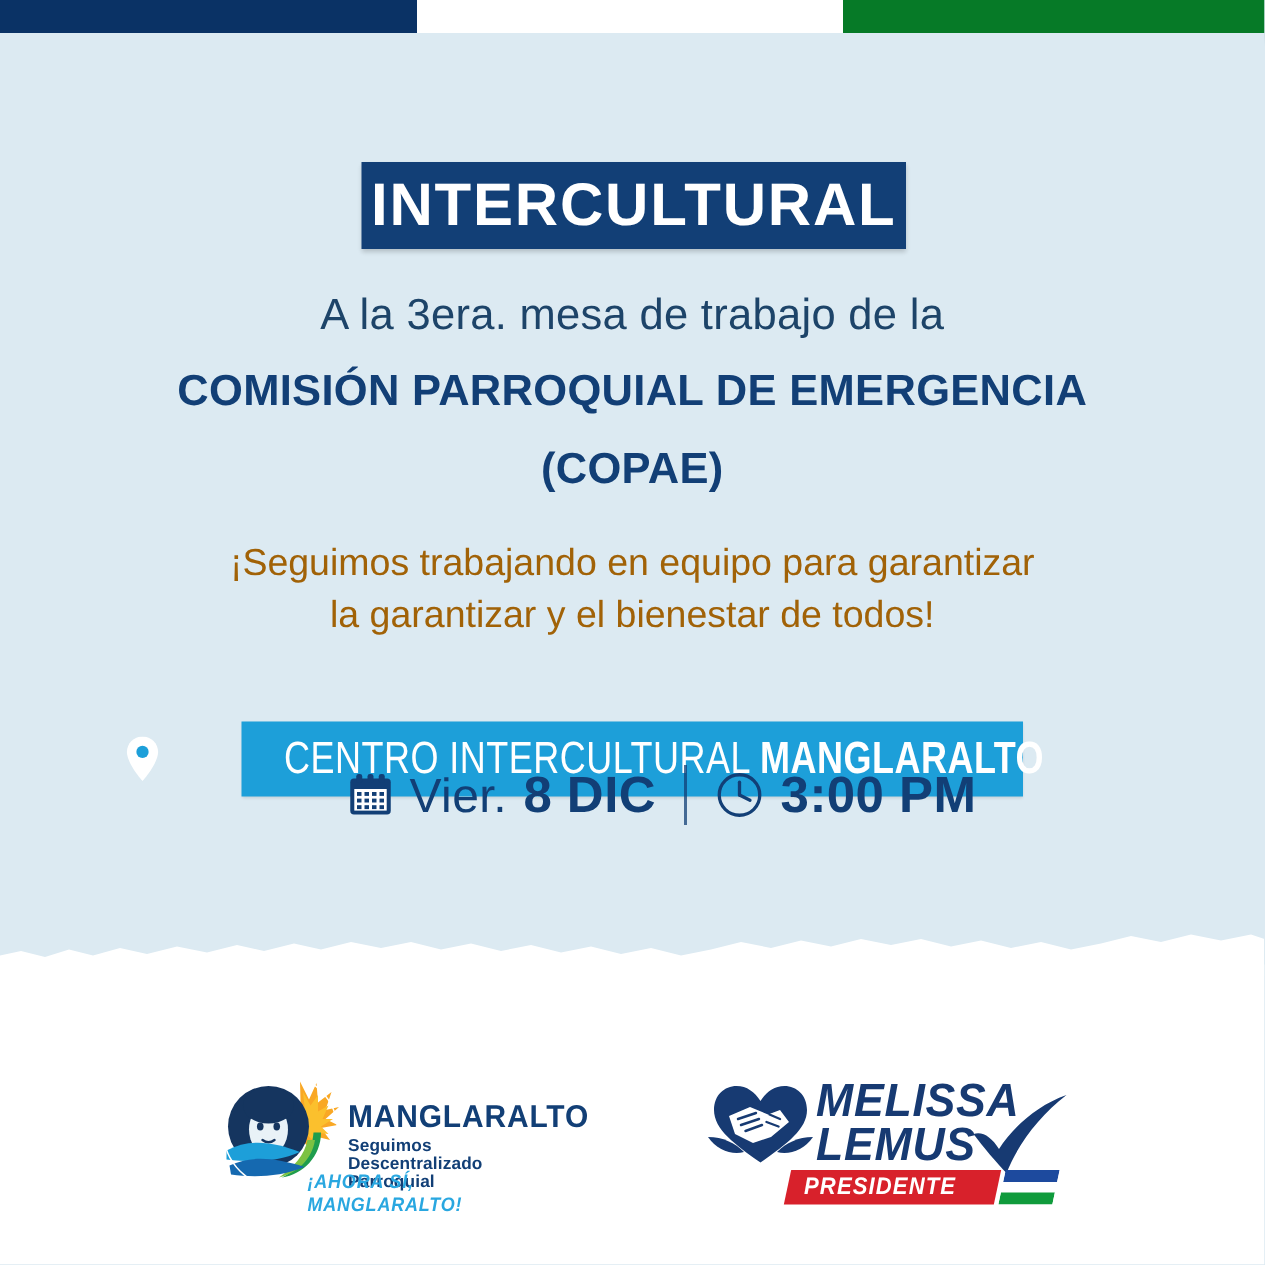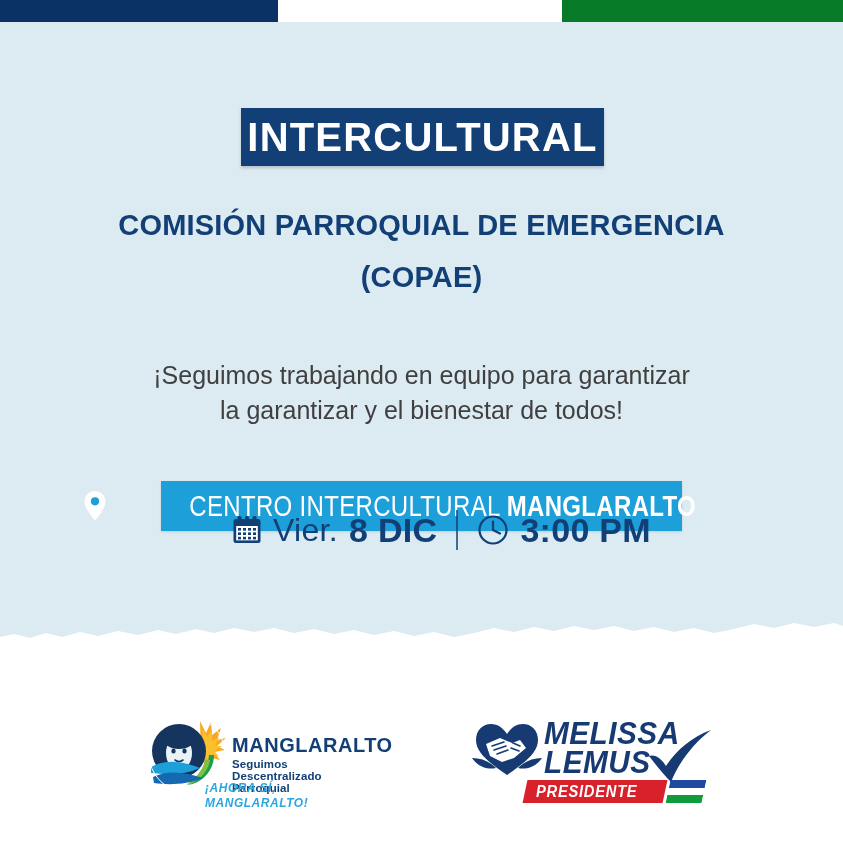--- a/index.html
+++ b/index.html
@@ -54,21 +54,21 @@
     line-height:1.3;margin-top:15px;
   }
   .headline .line3{
     font-size:29px;font-weight:bold;color:#123f76;letter-spacing:0.2px;
     line-height:1.3;margin-top:14px;
   }
 
   
   .slogan{
     position:absolute;left:0;top:336px;width:843px;text-align:center;
-    color:#404040;font-size:25px;line-height:1.40;
+    color:#a16207;font-size:25px;line-height:1.40;
   }
 
   
   .place-bar{
     position:absolute;left:161px;top:459px;width:521px;height:50px;
     background:#1d9fd9;
     display:flex;align-items:center;justify-content:center;gap:20px;
     box-shadow:0 1px 2px rgba(0,0,0,0.12);
   }
   .place-bar .pin{display:flex;align-items:center;}
@@ -168,20 +168,21 @@
 </div>
 <div class="topbar-shadow"></div>
 
 <div class="poster">
 
   <div class="title-banner">
     <span>INTERCULTURAL</span>
   </div>
 
   <div class="headline">
+    <div class="line1">A la 3era. mesa de trabajo de la</div>
     <div class="line2">COMISIÓN PARROQUIAL DE EMERGENCIA</div>
     <div class="line3">(COPAE)</div>
   </div>
 
   <div class="slogan">
     <div>¡Seguimos trabajando en equipo para garantizar</div>
     <div>la garantizar y el bienestar de todos!</div>
   </div>
 
   <div class="place-bar">

